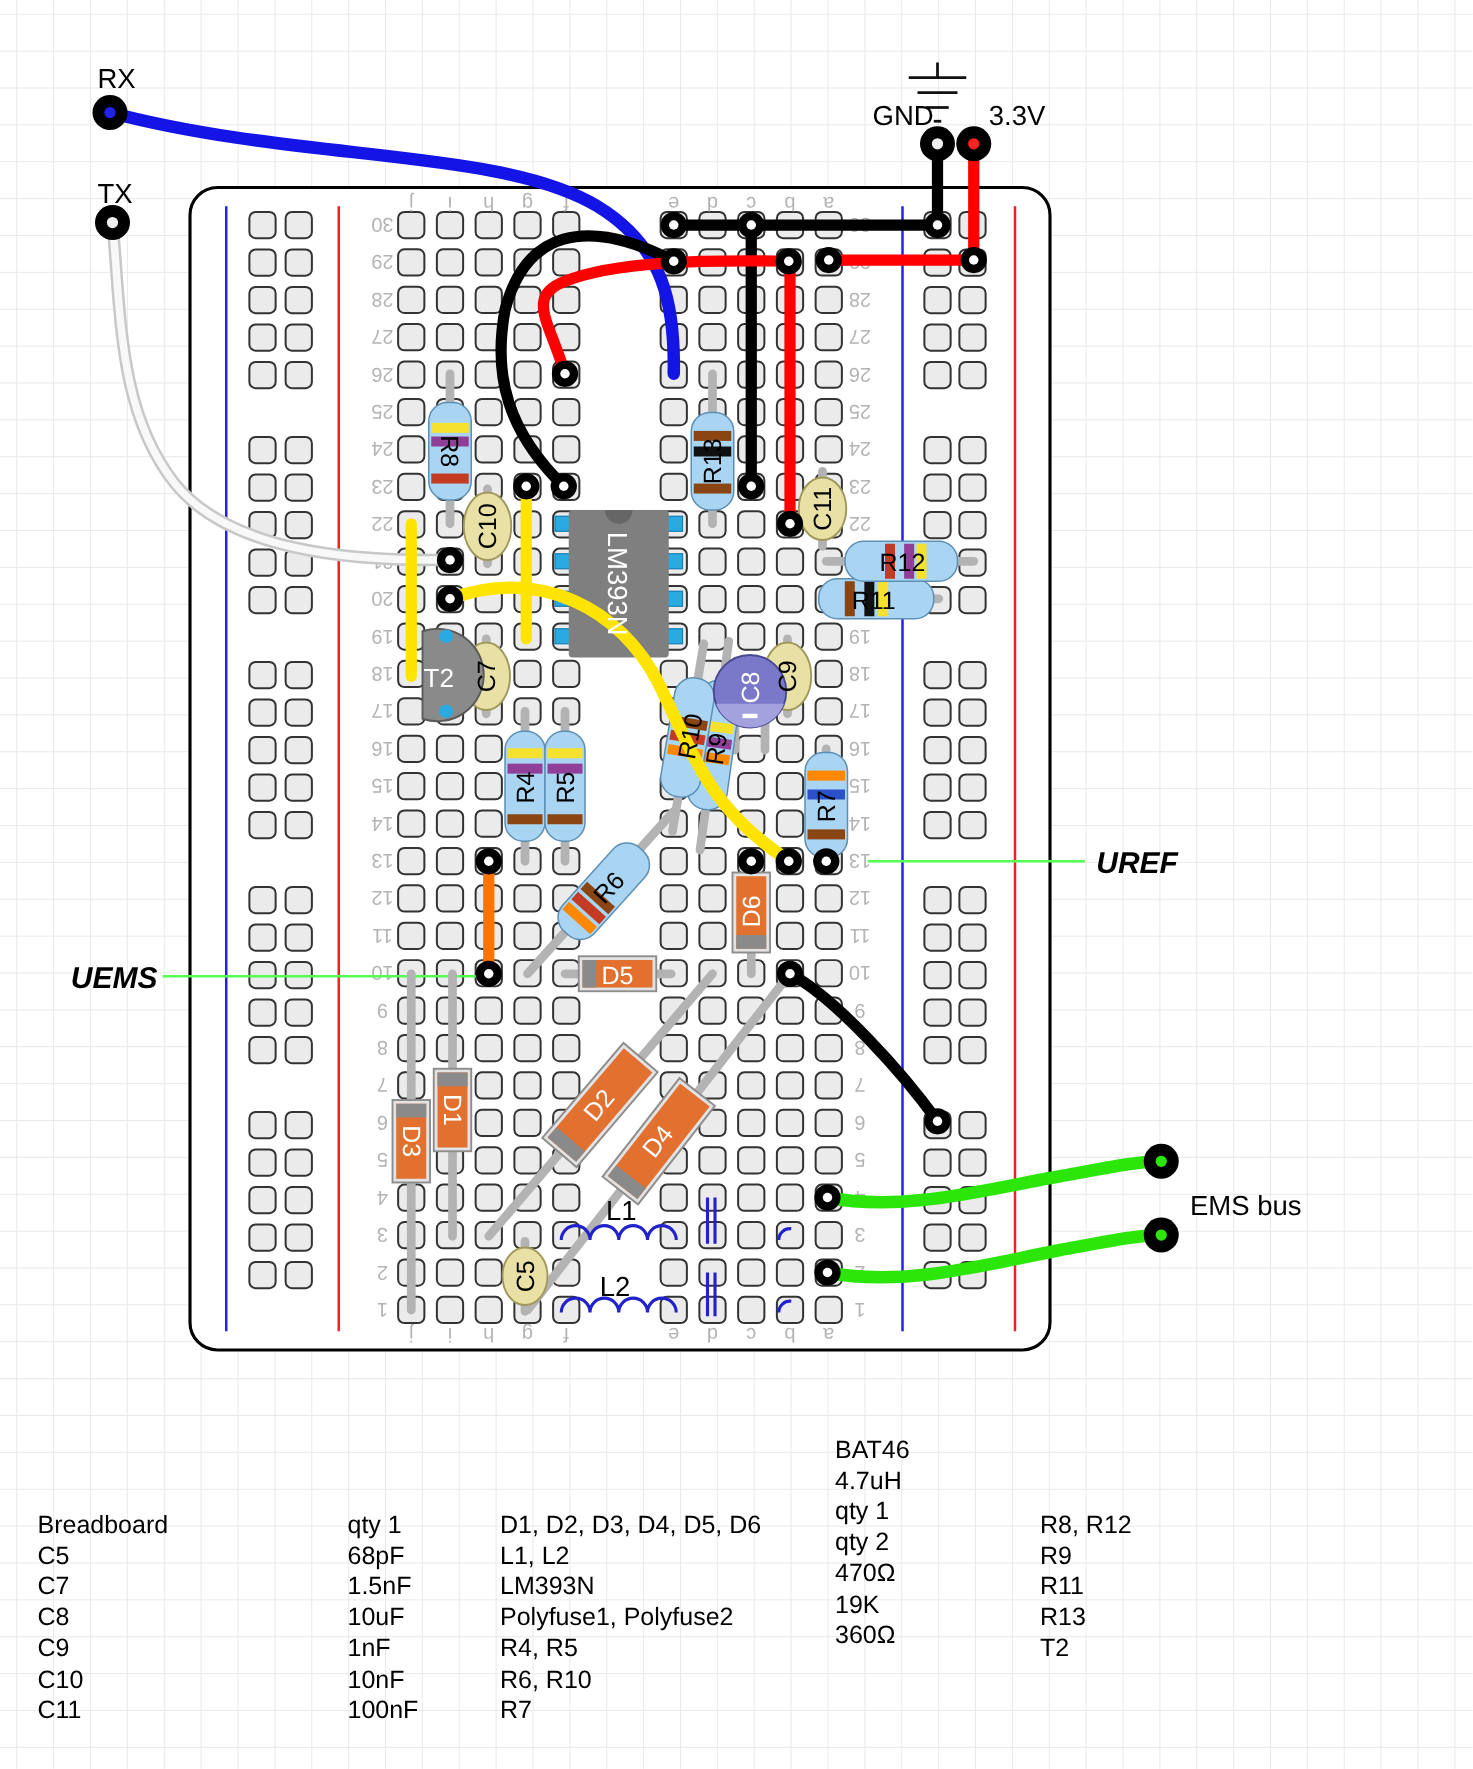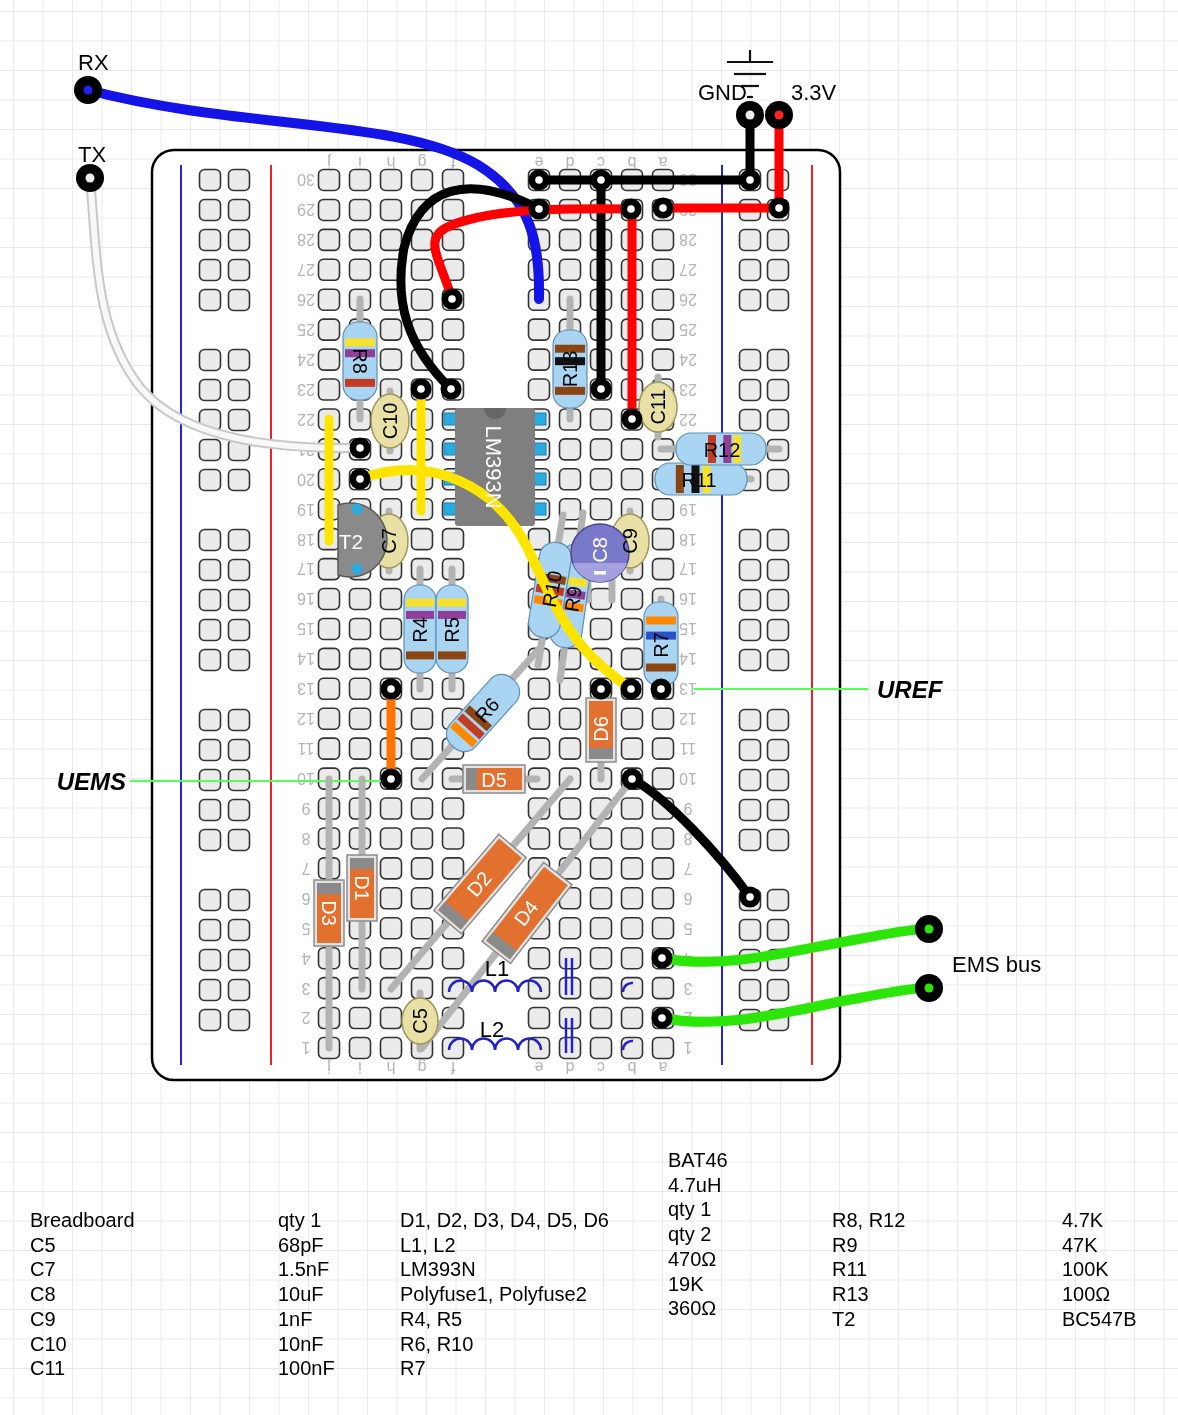--- a/index.html
+++ b/index.html
@@ -946,15 +946,14 @@
       <g transform="translate(877,698)">
         <text text-anchor="start" dy="0" font-size="24" fill="#000000" font-weight="bold" font-style="italic">UREF</text>
       </g>
     </svg>
     <div id="parts-table">
       <div class="pt-col" style="left: 30px; top: 1208px;"><div>Breadboard</div><div>C5</div><div>C7</div><div>C8</div><div>C9</div><div>C10</div><div>C11</div></div>
       <div class="pt-col" style="left: 278px; top: 1208px;"><div>qty 1</div><div>68pF</div><div>1.5nF</div><div>10uF</div><div>1nF</div><div>10nF</div><div>100nF</div></div>
       <div class="pt-col" style="left: 400px; top: 1208px;"><div>D1, D2, D3, D4, D5, D6</div><div>L1, L2</div><div>LM393N</div><div>Polyfuse1, Polyfuse2</div><div>R4, R5</div><div>R6, R10</div><div>R7</div></div>
       <div class="pt-col" style="left: 668px; top: 1148px;"><div>BAT46</div><div>4.7uH</div><div>qty 1</div><div>qty 2</div><div>470Ω</div><div>19K</div><div>360Ω</div></div>
       <div class="pt-col" style="left: 818px; top: 1208px; margin-left: 14px;"><div>R8, R12</div><div>R9</div><div>R11</div><div>R13</div><div>T2</div></div>
-      <div class="pt-col" style="left: 1062px; top: 1208px;"><div>4.7K</div><div>47K</div><div>100K</div><div>100Ω</div><div>BC547B</div></div>
     </div>
 </div>
 
 </body></html>

